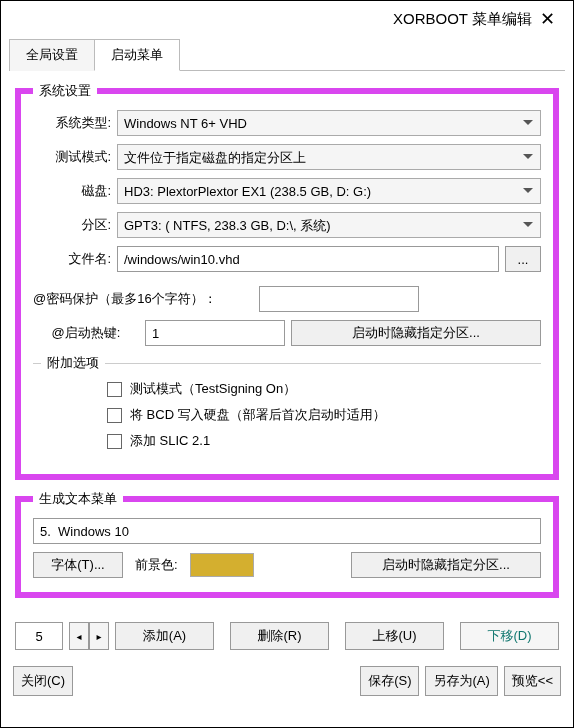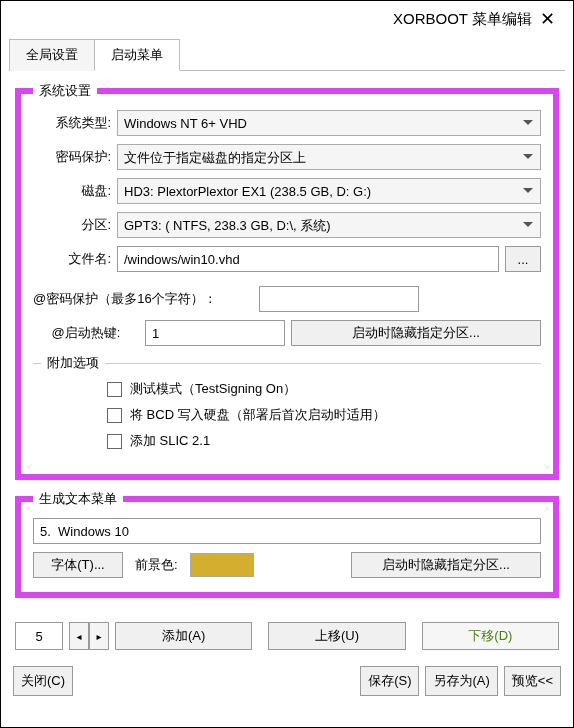--- a/index.html
+++ b/index.html
@@ -16,21 +16,21 @@
     .row { display: flex; align-items: center; margin-bottom: 8px; gap: 6px; }
     .label { width: 78px; text-align: right; flex-shrink: 0; }
     .label-wide { width: 220px; text-align: left; flex-shrink: 0; }
     select { flex: 1; height: 26px; border: 1px solid #aaa; background: #f5f5f5; padding: 2px 6px; cursor: default; appearance: none; -webkit-appearance: none; }
     .select-wrap { flex: 1; position: relative; display: flex; }
     .select-wrap::after { content: ""; position: absolute; right: 8px; top: 50%; transform: translateY(-30%); border: 5px solid transparent; border-top-color: #555; pointer-events: none; }
     input[type=text] { height: 26px; border: 1px solid #999; padding: 2px 6px; background: #fff; }
     .file-input { border: 1px solid #2a7ad1; flex: 1; }
     .btn { height: 26px; border: 1px solid #999; background: #f0f0f0; padding: 2px 10px; cursor: default; }
     .btn.wide { flex: 1; }
-    .btn.disabled { color: #4d7c0f; background: #f6f6f6; }
+    .btn.disabled { color: #0f766e; background: #f6f6f6; }
     .dots-btn { width: 36px; text-align:center; }
     .checkbox-row { display: flex; align-items: center; gap: 8px; margin: 8px 0 0 74px; }
     .checkbox { width: 15px; height: 15px; border: 1px solid #666; background: #fff; flex-shrink:0;}
     .attach-legend { margin-left: 8px; }
     .textmenu-name { display:block; width: 100%; margin-bottom: 8px; }
     .color-swatch { width: 64px; height: 24px; background: #d4af2f; display:inline-block; border: 1px solid #aaa; }
     .bottom-row { display:flex; gap:6px; align-items:center; margin: 4px 14px 8px 14px; }
     .spin { width: 48px; height: 28px; text-align:center; border:1px solid #999; display:flex; align-items:center; justify-content:center; }
     .spin-btns { display:flex; }
     .spin-btn { width: 20px; height: 28px; border:1px solid #999; background:#f4f4f4; display:flex; align-items:center; justify-content:center; font-size:10px; }
@@ -60,21 +60,21 @@
   <fieldset>
     <legend>系统设置</legend>
 
     <div class="row">
       <span class="label">系统类型:</span>
       <div class="select-wrap">
           <select><option>Windows NT 6+ VHD</option></select>
         </div>
     </div>
     <div class="row">
-      <span class="label">密码保护:</span>
+      <span class="label">测试模式:</span>
       <div class="select-wrap">
           <select><option>文件位于指定磁盘的指定分区上</option></select>
         </div>
     </div>
     <div class="row">
       <span class="label">磁盘:</span>
       <div class="select-wrap">
           <select><option>HD3: PlextorPlextor EX1 (238.5 GB, D: G:)</option></select>
         </div>
     </div>
@@ -132,20 +132,21 @@
 </div>
 
 <div class="bottom-row">
   <div class="spin">5</div>
   <div class="spin-btns">
     <div class="spin-btn">◂</div>
     <div class="spin-btn">▸</div>
   </div>
   <div class="bottom-actions">
     <button class="btn">添加(A)</button>
+    <button class="btn">删除(R)</button>
     <button class="btn">上移(U)</button>
     <button class="btn disabled">下移(D)</button>
   </div>
 </div>
 
 <div class="footer">
   <button class="btn">关闭(C)</button>
   <div class="footer-right">
     <button class="btn">保存(S)</button>
     <button class="btn">另存为(A)</button>

